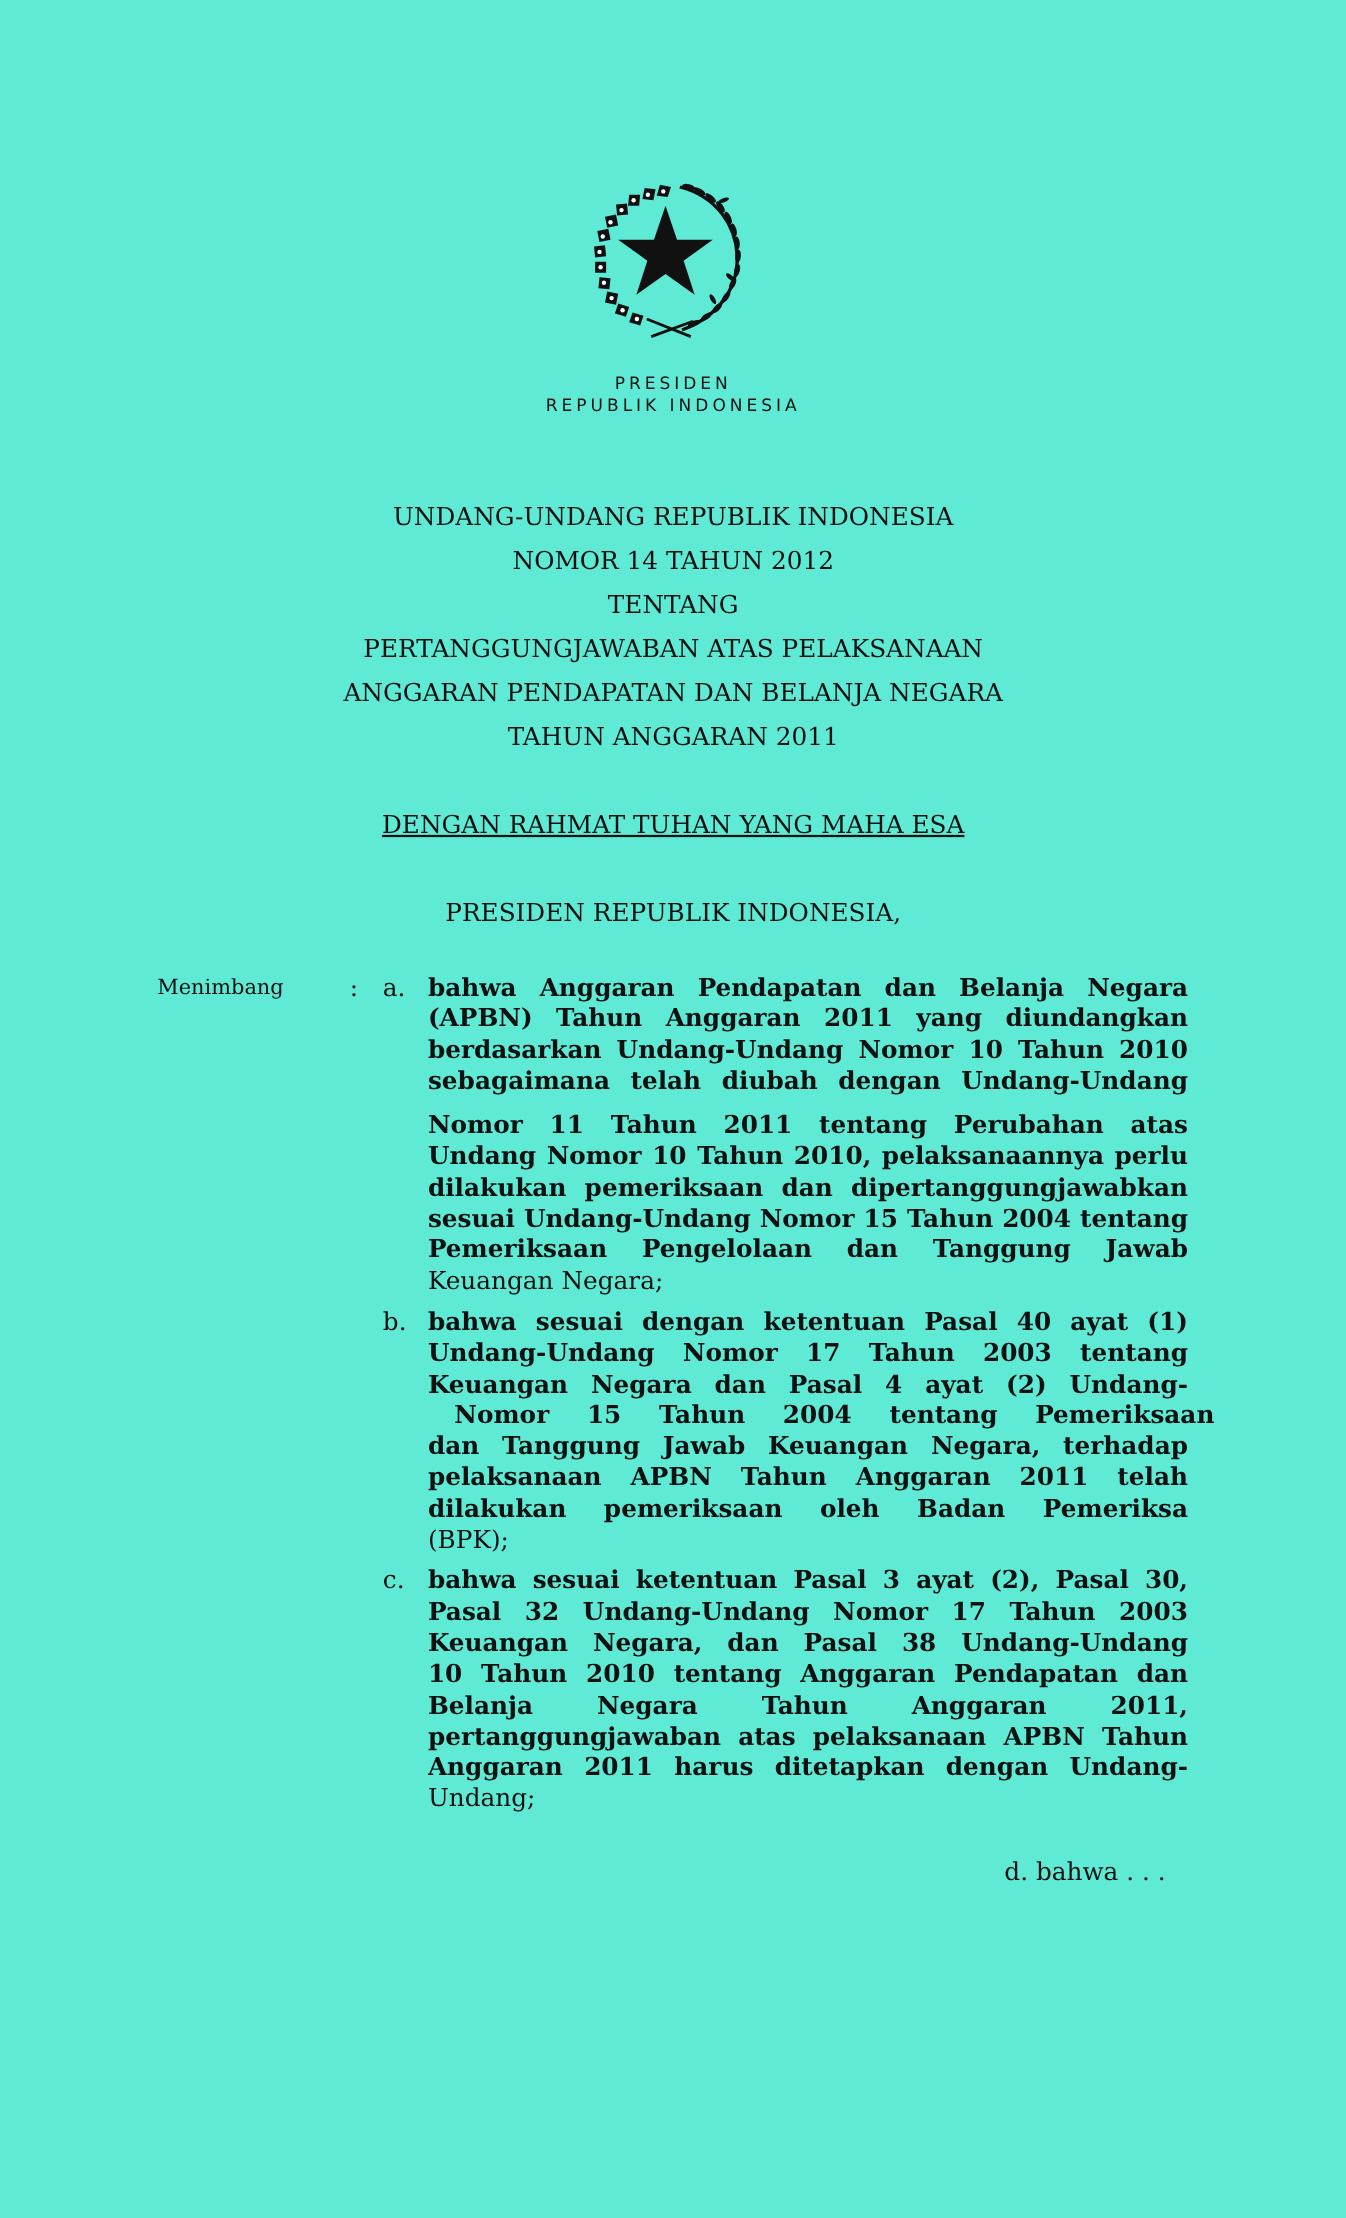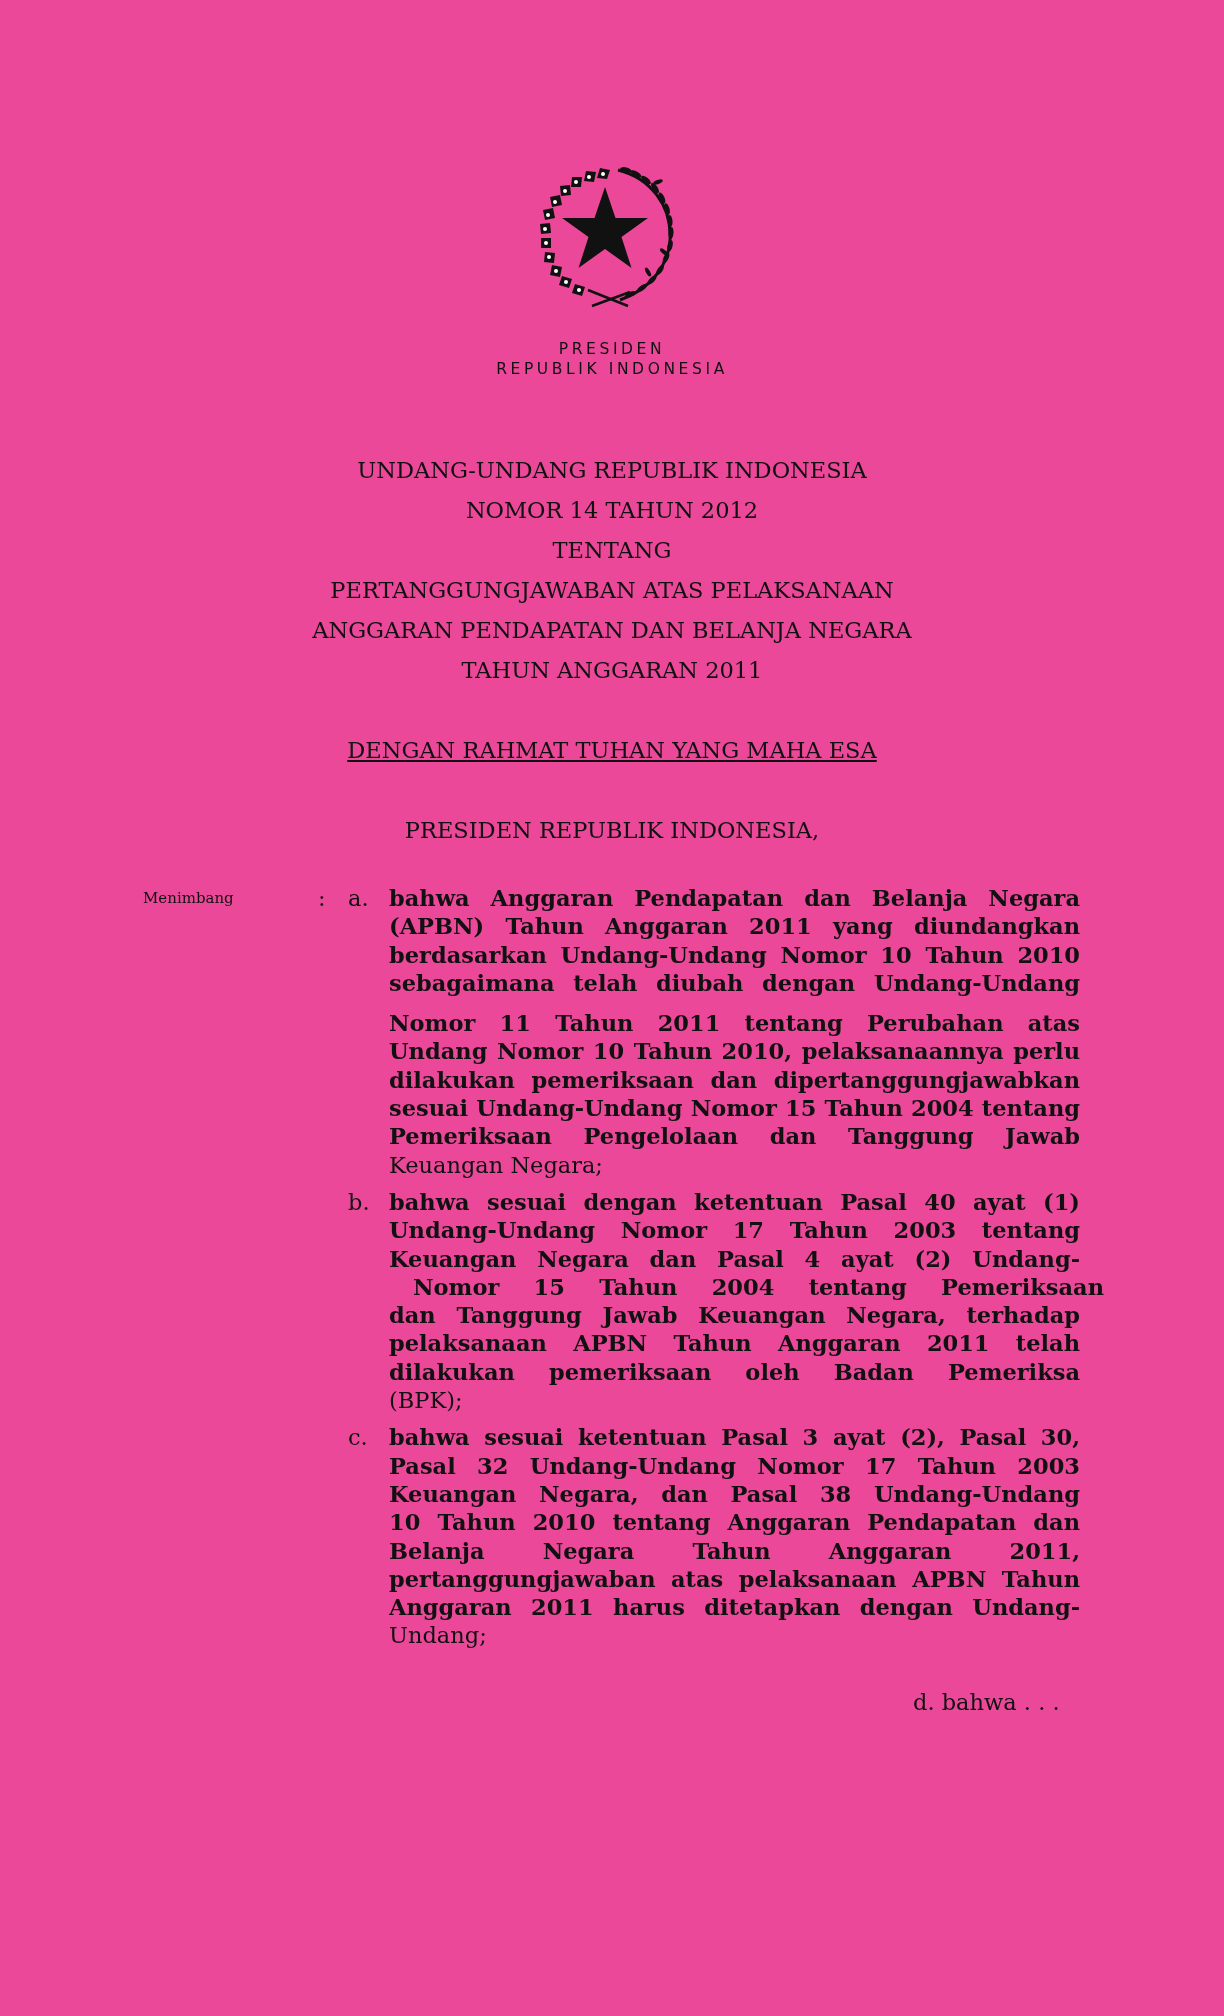--- a/index.html
+++ b/index.html
@@ -1,30 +1,30 @@
 <!DOCTYPE html>
 <html><head>
 <meta charset="utf-8">
 <style>
   html, body { margin: 0; padding: 0; background: #ffffff; }
   body { width: 1224px; height: 2016px; position: relative; overflow: hidden; color: #111111; font-family: "DejaVu Serif", serif; }
-  .page { position: absolute; left: 0; top: 0; width: 1224px; height: 2016px; background: #ec4899; }
+  .page { position: absolute; left: 0; top: 0; width: 1224px; height: 2016px; background: #5eead4; }
 
   .emblem { position: absolute; left: 530px; top: 160px; width: 152px; height: 148px; }
   .letterhead { position: absolute; left: 0; width: 1224px; text-align: center; font-family: "DejaVu Sans", sans-serif; font-size: 15.5px; letter-spacing: 3.6px; color: #111; line-height: 19px; }
   .lh1 { top: 340px; }
   .lh2 { top: 360px; }
 
   .title-block { position: absolute; left: 0; top: 450px; width: 1224px; text-align: center; }
   .title-line { font-size: 22.5px; line-height: 40px; height: 40px; white-space: nowrap; }
 
   .center-line { position: absolute; left: 0; width: 1224px; text-align: center; font-size: 22.5px; line-height: 40px; white-space: nowrap; }
 
   .consider { position: absolute; left: 0; top: 884px; width: 1224px; }
-  .label { position: absolute; left: 143px; top: 0; font-size: 15px; line-height: 28.3px; white-space: nowrap; }
+  .label { position: absolute; left: 143px; top: 0; font-size: 19px; line-height: 28.3px; white-space: nowrap; }
   .colon { position: absolute; left: 318px; top: 0; font-size: 22.5px; line-height: 28.3px; }
   .item { position: relative; }
   .item-letter { position: absolute; left: 348px; top: 0; font-size: 22.5px; line-height: 28.3px; }
   .item-body { margin-left: 389px; width: 691px; }
   .line { display: block; font-size: 22.5px; line-height: 28.3px; height: 28.3px; text-align: justify; text-align-last: justify; white-space: nowrap; overflow: visible; }
   .line.last { text-align-last: left; }
   .line.just { white-space: normal; overflow: hidden; font-weight: bold; }
   .item + .item { margin-top: 9px; }
 
   .catchword { position: absolute; left: 913px; top: 1687px; font-size: 22.5px; line-height: 30px; white-space: nowrap; }

